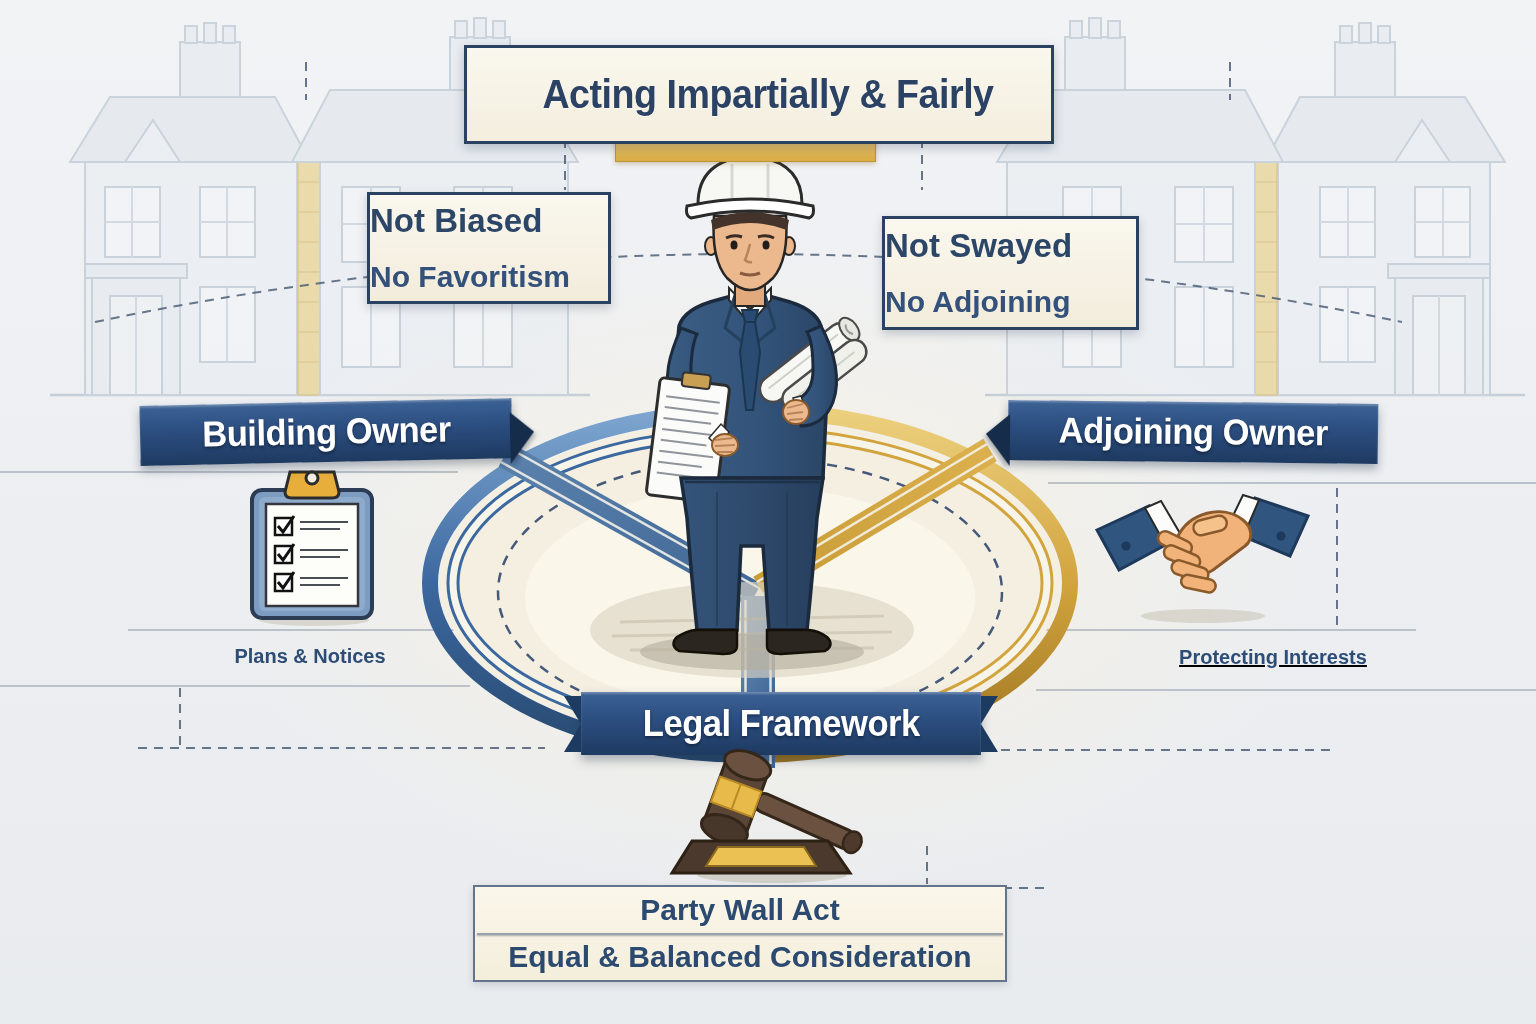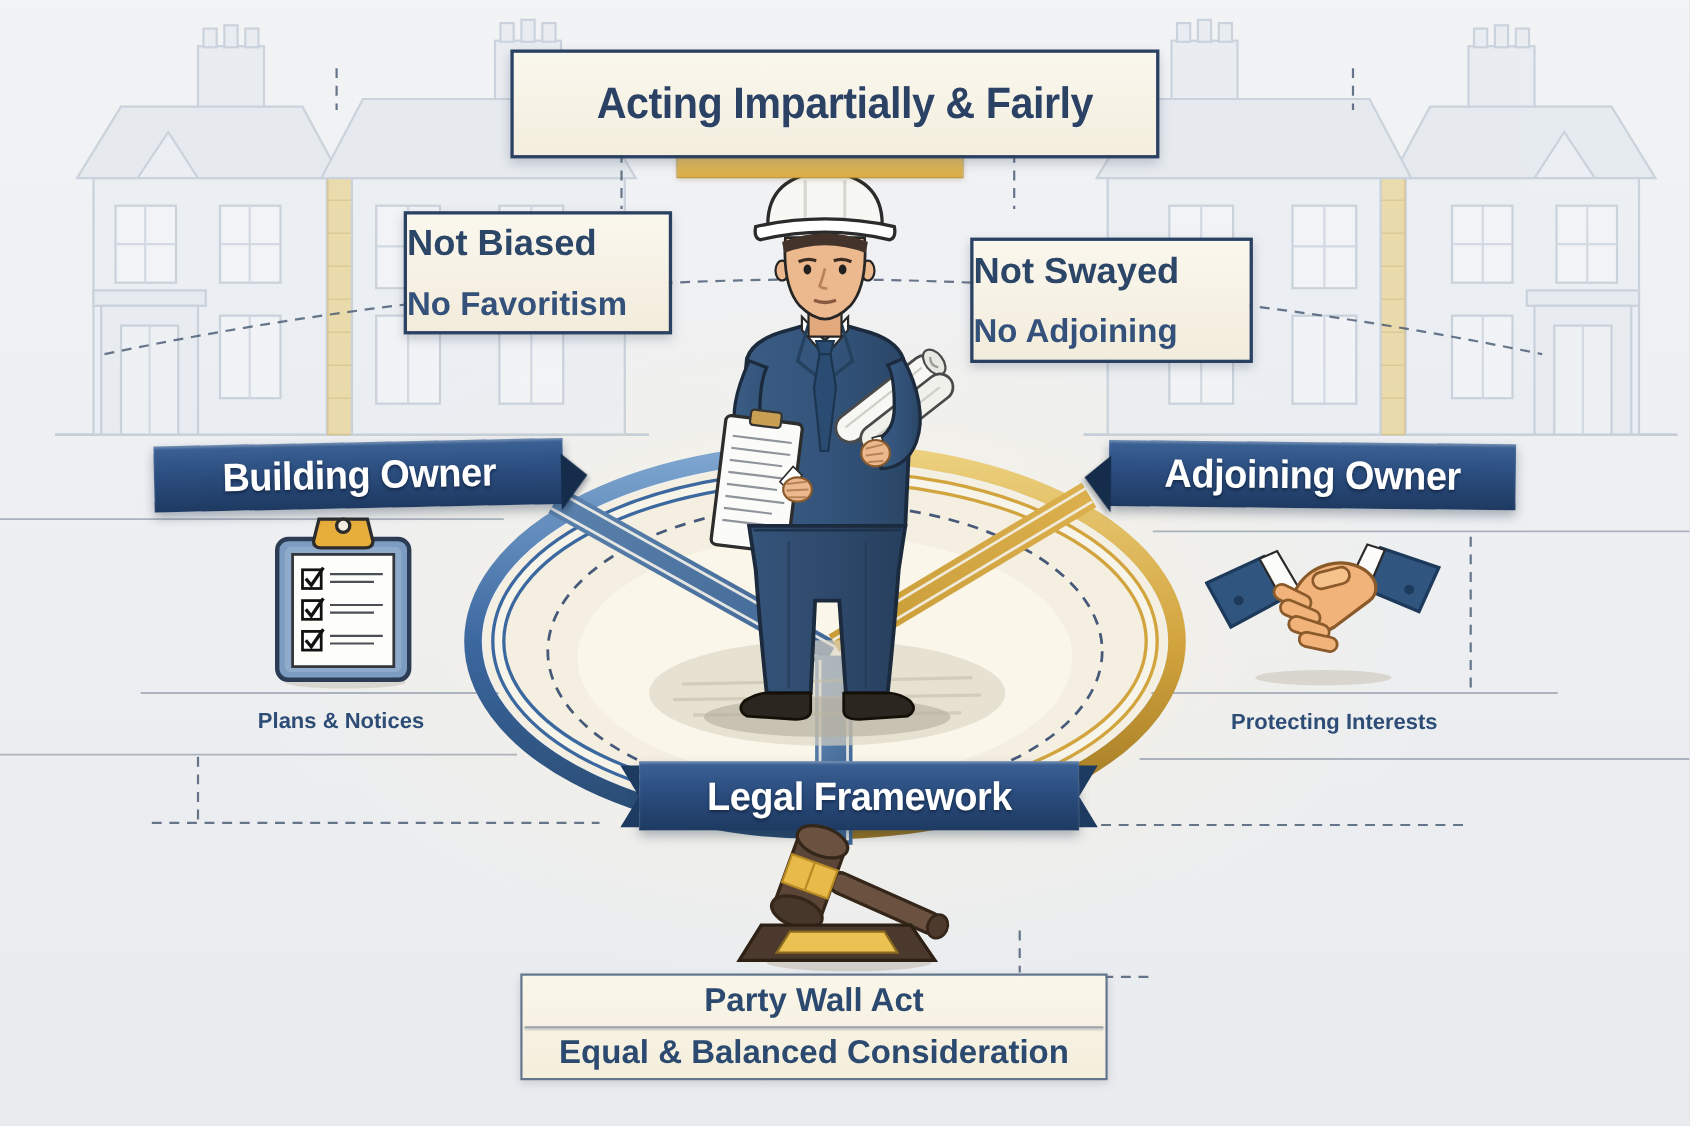--- a/index.html
+++ b/index.html
@@ -72,21 +72,21 @@
   #ribbon-legal::after{
     content:"";position:absolute;right:-17px;top:4px;width:0;height:0;
     border-top:28px solid #1d3a60;border-bottom:28px solid #1d3a60;
     border-right:17px solid transparent;
   }
 
   
   .caption{z-index:3;display:flex;align-items:center;justify-content:center;}
   .caption span{font-size:20px;font-weight:bold;color:#2d4d76;white-space:nowrap;}
   #caption-plans{left:140px;top:630px;width:340px;height:52px;}
-  #caption-interests{left:1040px;top:630px;width:346px;height:54px;}
+  #caption-interests{left:1100px;top:630px;width:346px;height:54px;text-decoration:underline;}
 
   
   #bottom-box{
     left:473px;top:885px;width:530px;height:93px;z-index:5;
     background:linear-gradient(180deg,#faf6e9 0%,#f4eedc 100%);
     border:2px solid #64748a;box-shadow:0 3px 8px rgba(70,80,100,.2);
     display:flex;flex-direction:column;
   }
   #bottom-box .row{flex:1;display:flex;align-items:center;justify-content:center;border-radius:20px;}
   #bottom-box .row span{font-size:30px;font-weight:bold;color:#2c4a70;white-space:nowrap;}

